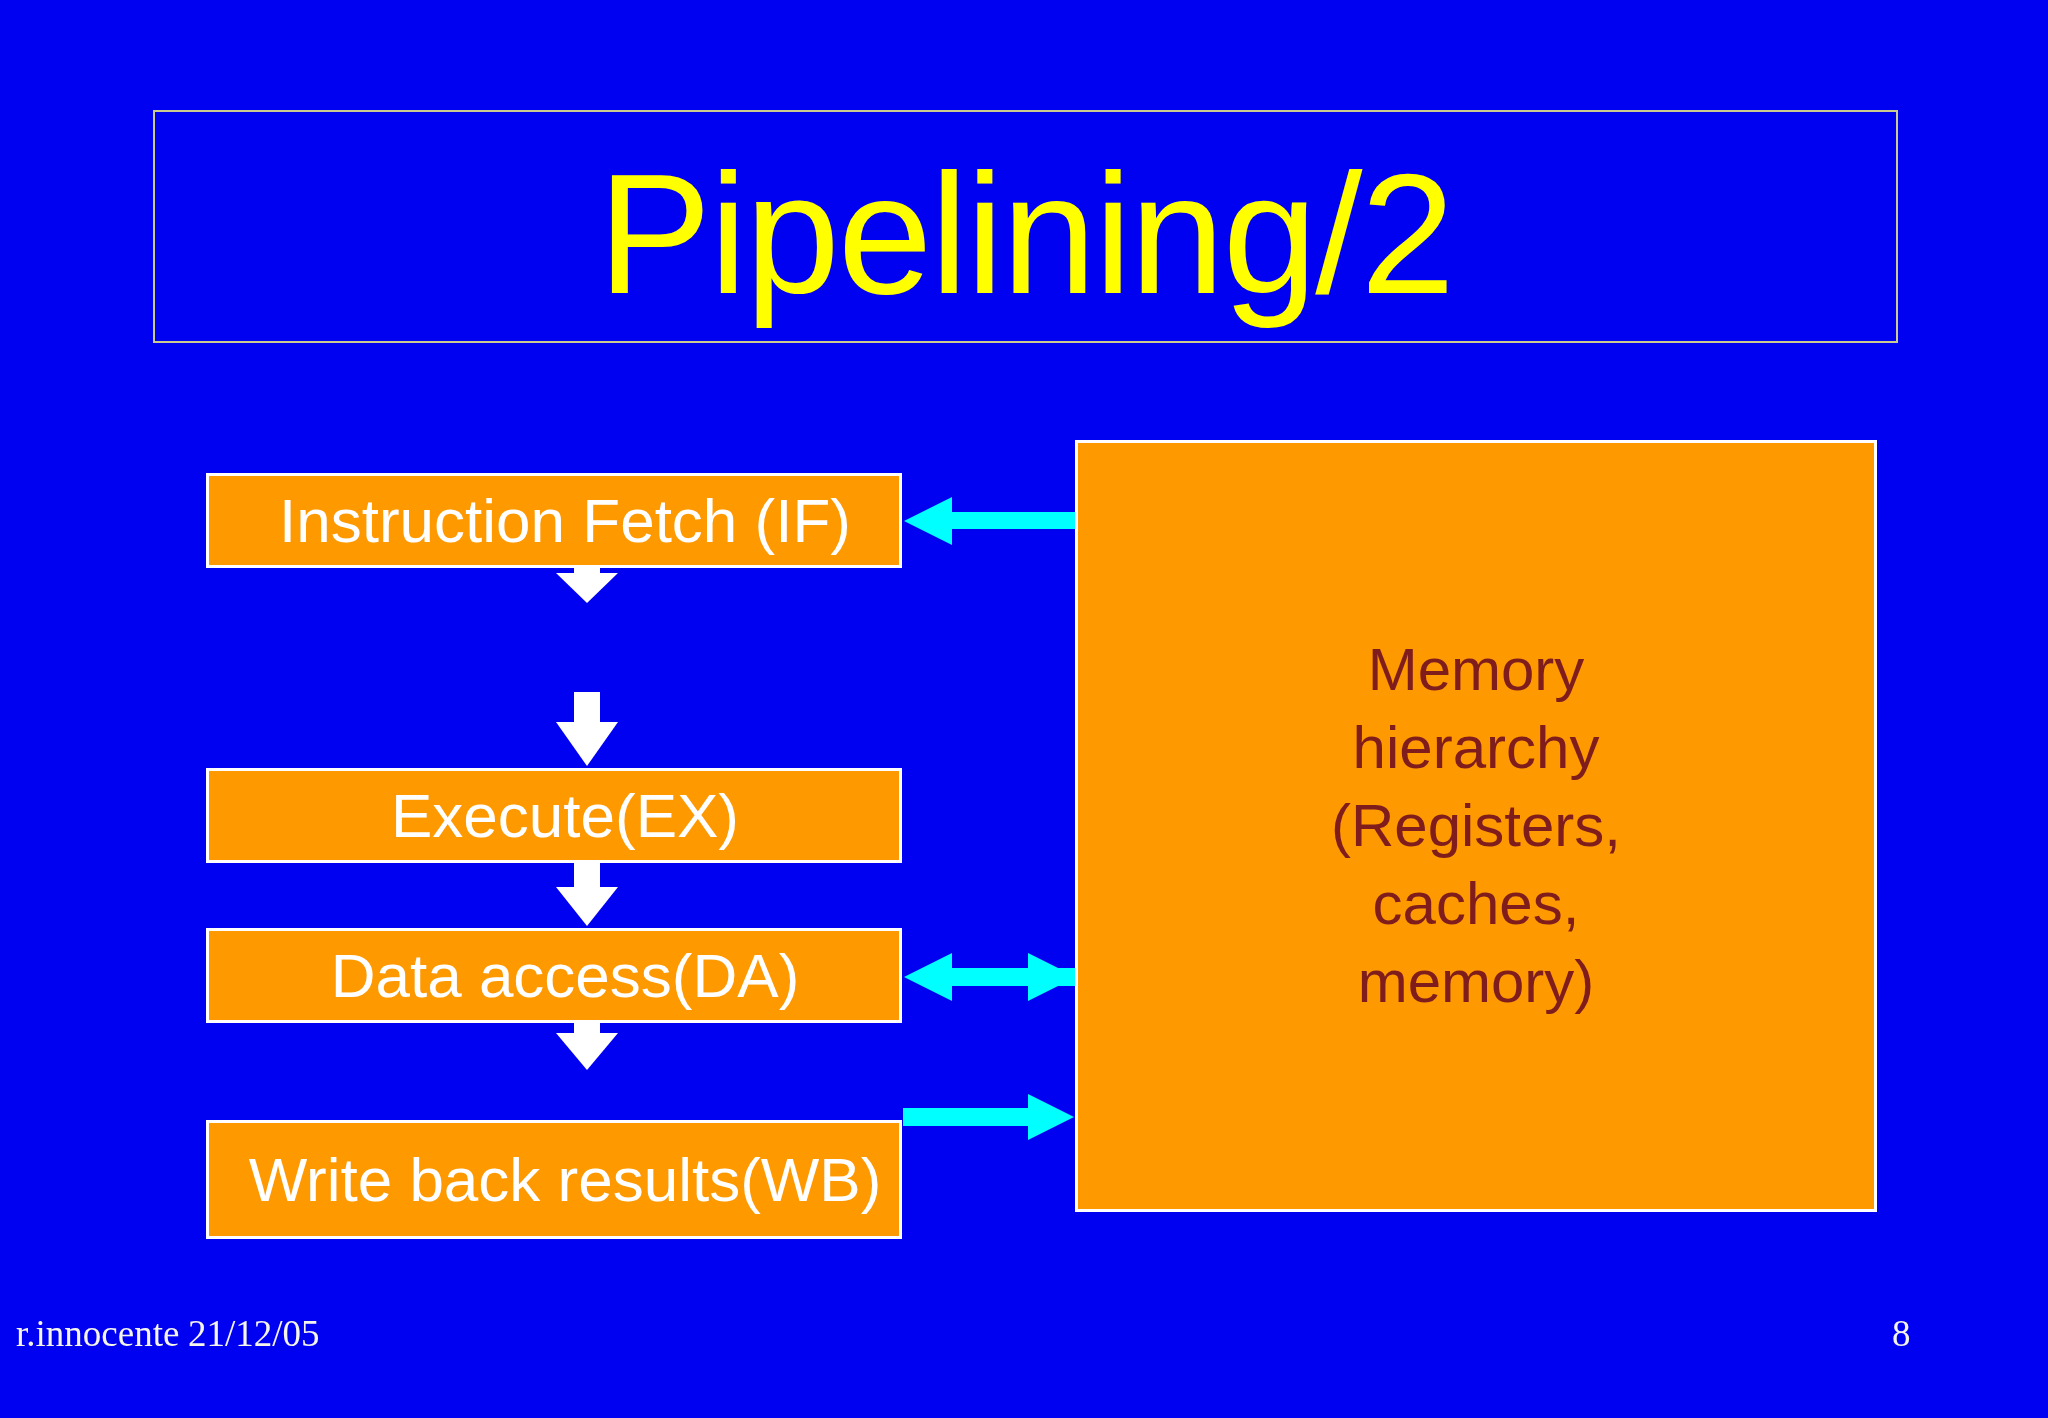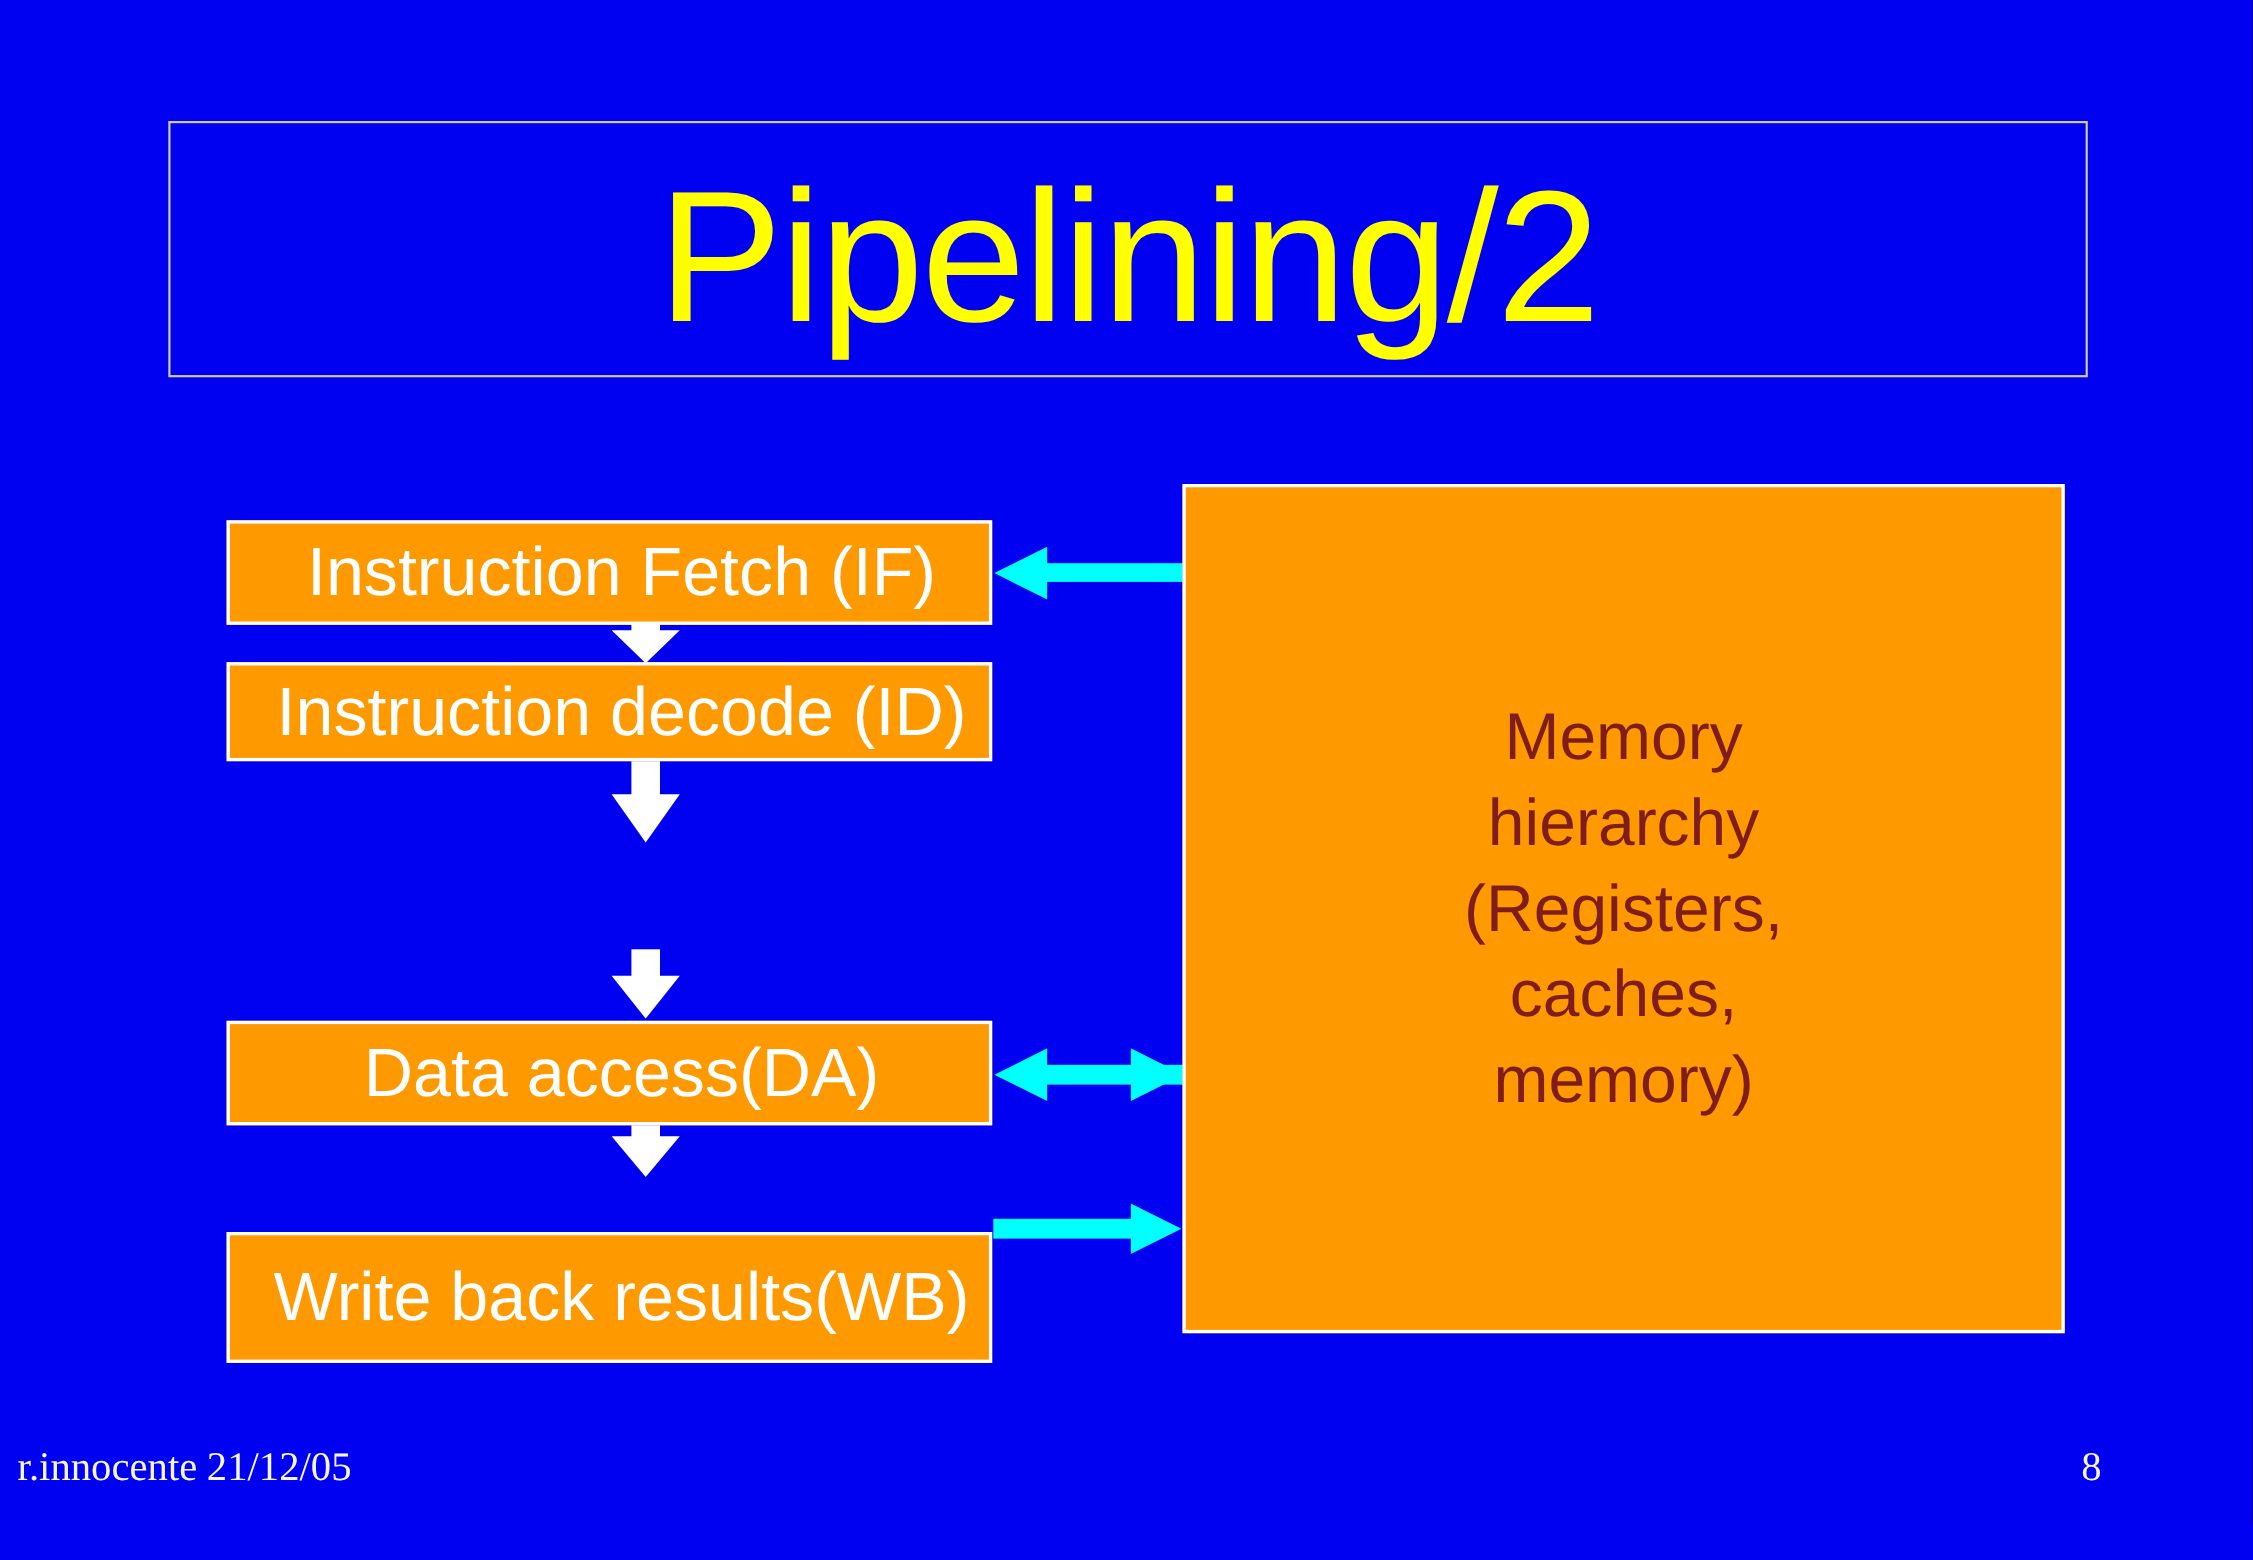--- a/index.html
+++ b/index.html
@@ -81,22 +81,22 @@
 
 <div class="slide">
 
   <div class="title-box">
     <div class="title-text">Pipelining/2</div>
   </div>
 
   <div class="stage" id="stage-if">
     <span>Instruction Fetch (IF)</span>
   </div>
-  <div class="stage" id="stage-id">
-    <span>Instruction decode (ID)</span>
+  <div class="stage" id="stage-ex">
+    <span>Execute(EX)</span>
   </div>
   <div class="stage" id="stage-da">
     <span>Data access(DA)</span>
   </div>
   <div class="stage" id="stage-wb">
     <span>Write back results(WB)</span>
   </div>
 
   <div class="vshaft" id="va-shaft"></div>
   <div class="vhead" id="va-head"></div>

